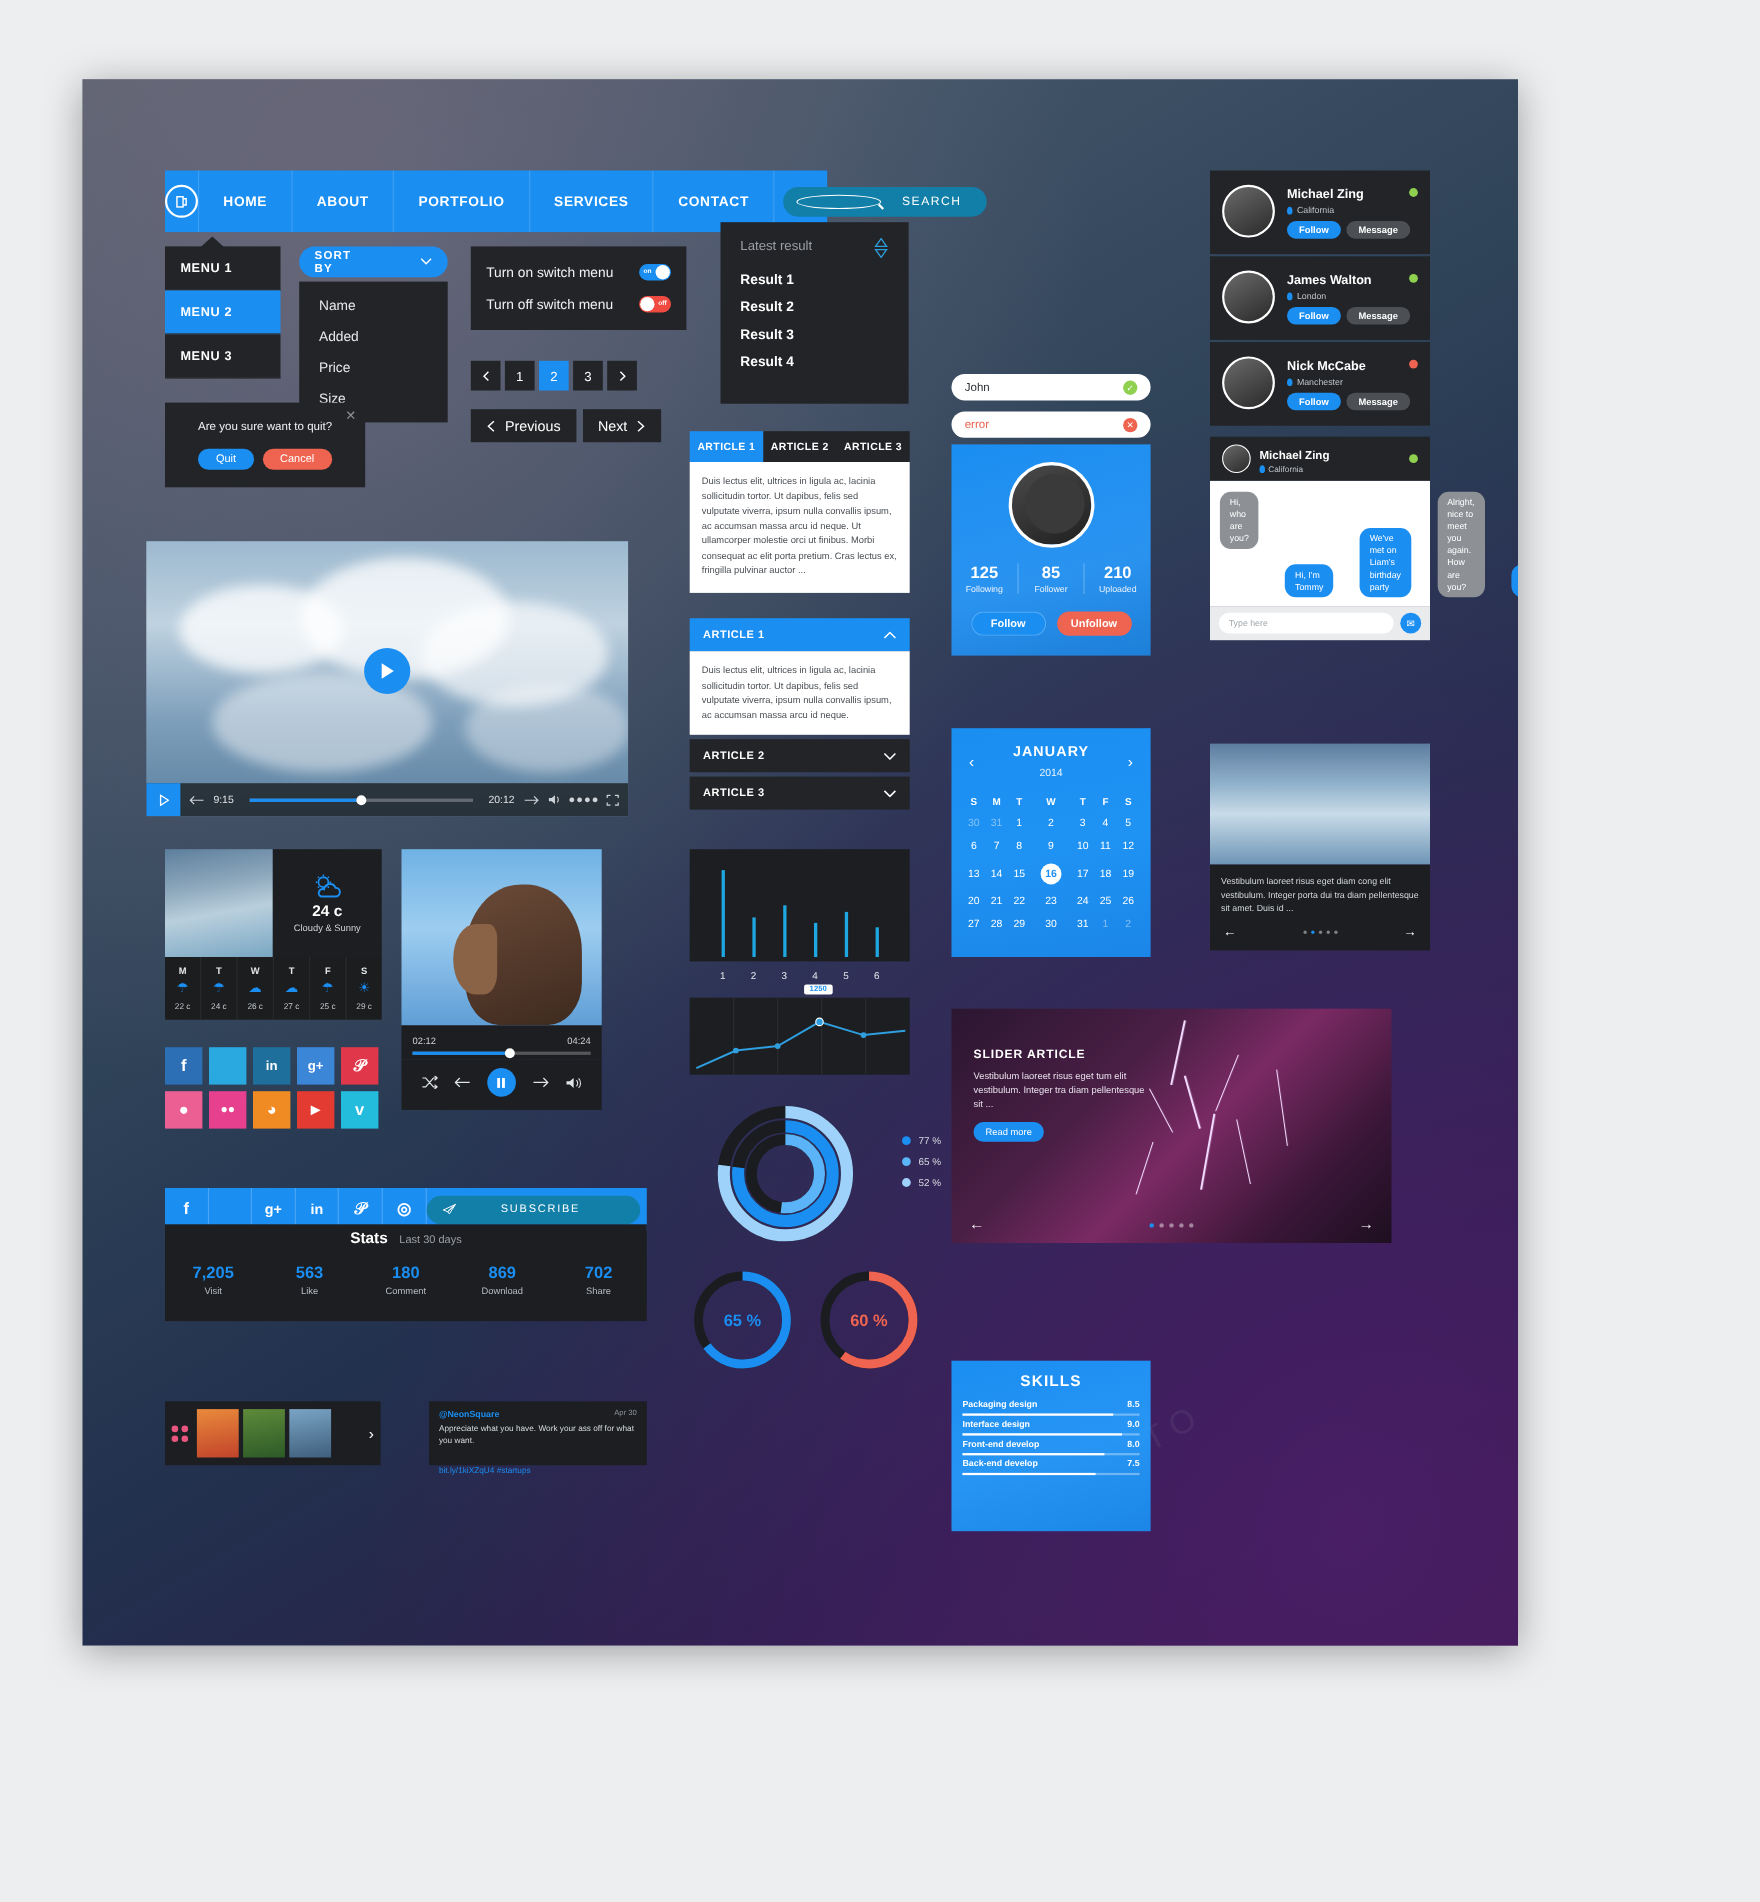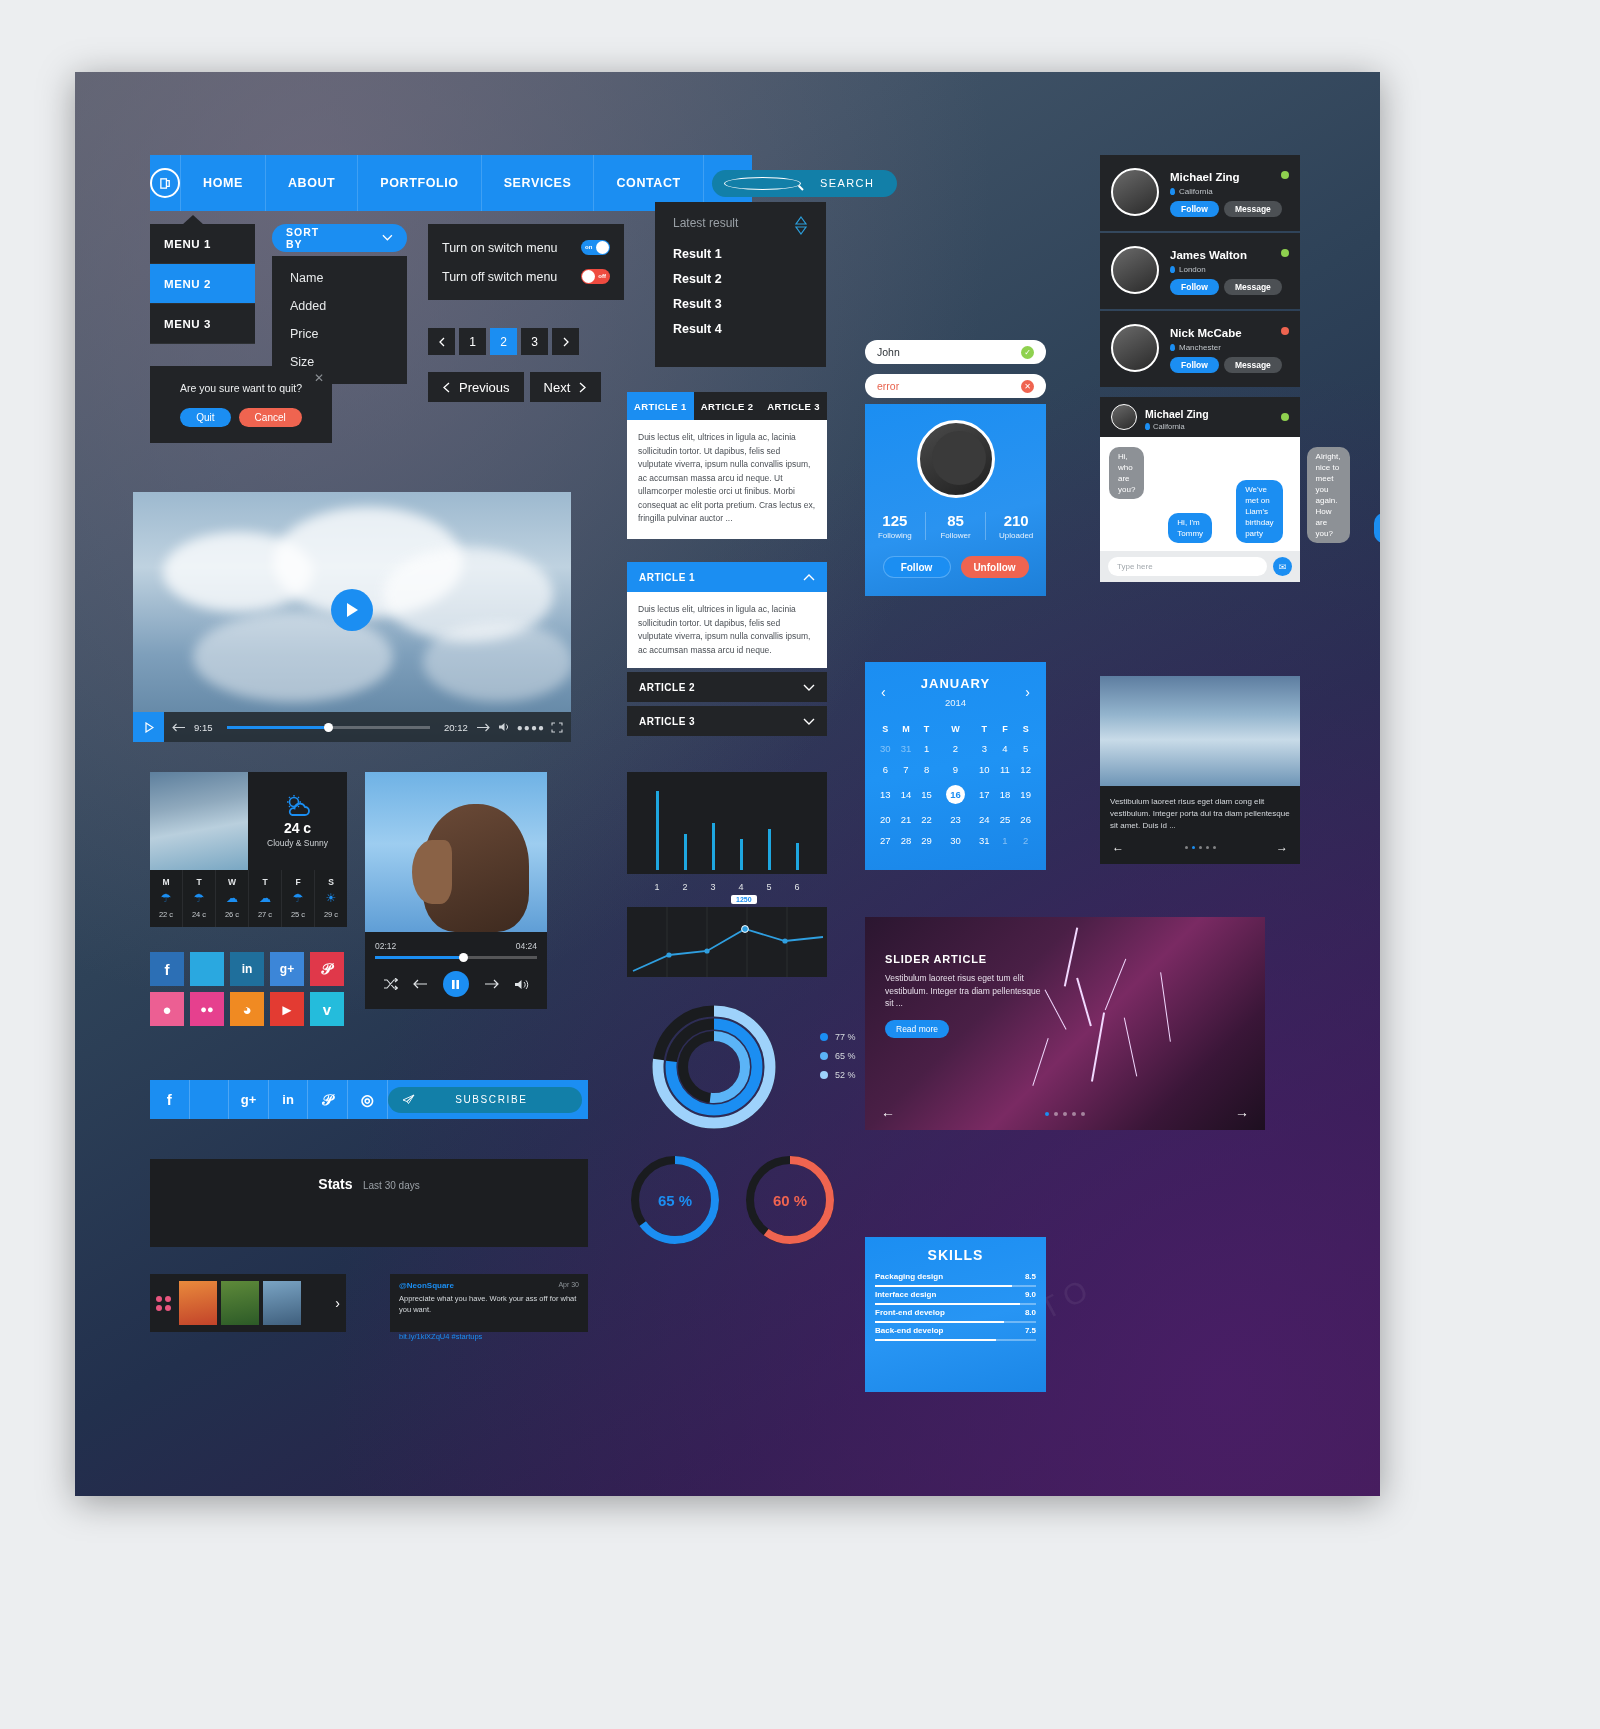--- a/index.html
+++ b/index.html
@@ -126,21 +126,21 @@
   #socgrid{left:75px;top:880px;width:190px;display:grid;grid-template-columns:repeat(5,34px);gap:6px;}
   .sq{width:34px;height:34px;display:flex;align-items:center;justify-content:center;color:#fff;font-size:15px;font-weight:bold;}
 
   
   #subs{left:75px;top:1008px;width:438px;height:39px;background:#1b8ef2;display:flex;align-items:center;}
   #subs .si{width:40px;text-align:center;color:#fff;font-size:15px;font-weight:bold;border-right:1px solid rgba(255,255,255,.22);line-height:39px;}
   #subs .pill{margin-left:auto;margin-right:6px;background:#127fa8;border-radius:15px;height:26px;width:196px;display:flex;align-items:center;color:#fff;font-size:10px;letter-spacing:1.6px;padding:0 14px;}
   #subs .pill span{flex:1;text-align:center;}
 
   
-  #stats{left:75px;top:1087px;width:438px;height:88px;background:#1c1e21;padding-top:16px;}
+  #stats{left:75px;top:1041px;width:438px;height:88px;background:#1c1e21;padding-top:4px;}
   #stats .hd{text-align:center;margin-bottom:14px;}
   #stats .hd b{color:#fff;font-size:14px;}
   #stats .hd i{color:#9aa0a6;font-size:10px;font-style:normal;margin-left:6px;}
   #stats .row{display:flex;}
   .stcell{flex:1;text-align:center;}
   .stcell .n{color:#1b8ef2;font-size:15px;font-weight:bold;}
   .stcell .l{color:#b9bec3;font-size:8.5px;margin-top:2px;}
 
   
   #gallery{left:75px;top:1202px;width:196px;height:58px;background:#1c1e21;display:flex;align-items:center;padding:0 6px;gap:4px;}
@@ -568,20 +568,42 @@
           <path d="M12 1L1 6l4 1.5L12 1 6.5 9.5 5 7.5z" fill="none" stroke="#fff" stroke-width=".9"></path>
         </svg>
       <span>SUBSCRIBE</span>
     </span>
   </div>
 
   <div class="abs" id="stats">
     <div class="hd">
       <b>Stats</b>
       <i>Last 30 days</i>
+    </div>
+    <div class="row">
+      <div class="stcell">
+        <div class="n">7,205</div>
+        <div class="l">Visit</div>
+      </div>
+      <div class="stcell">
+        <div class="n">563</div>
+        <div class="l">Like</div>
+      </div>
+      <div class="stcell">
+        <div class="n">180</div>
+        <div class="l">Comment</div>
+      </div>
+      <div class="stcell">
+        <div class="n">869</div>
+        <div class="l">Download</div>
+      </div>
+      <div class="stcell">
+        <div class="n">702</div>
+        <div class="l">Share</div>
+      </div>
     </div>
   </div>
 
   <div class="abs" id="gallery">
     <span class="gdots">
         <i class="gdot"></i>
         <i class="gdot"></i>
         <i class="gdot"></i>
         <i class="gdot"></i>
       </span>

